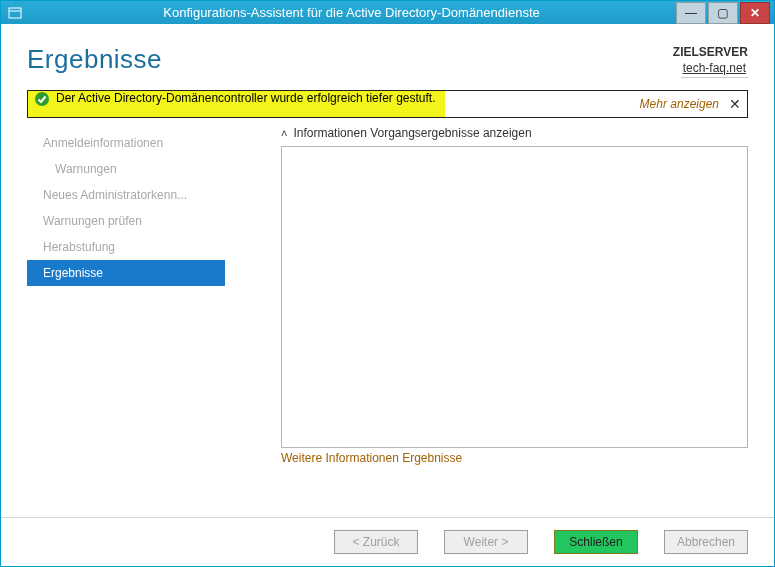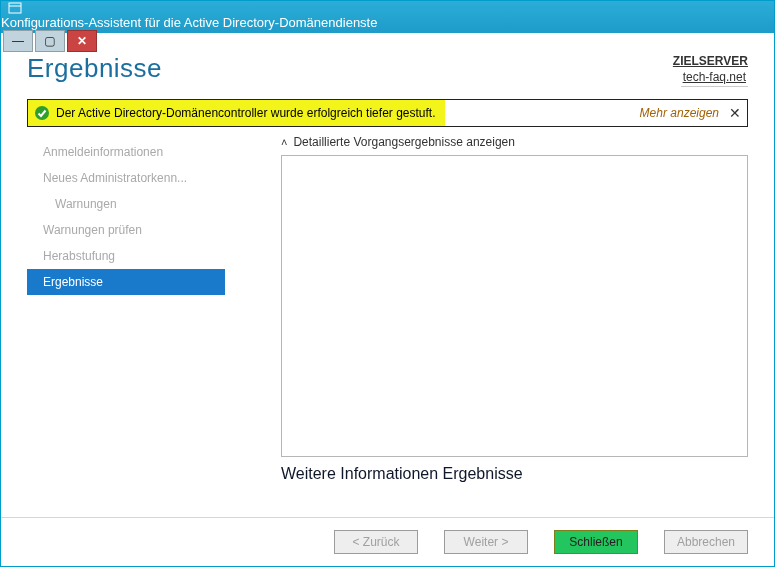--- a/index.html
+++ b/index.html
@@ -3,56 +3,56 @@
 <meta charset="utf-8">
 <style>
   * { box-sizing: border-box; }
   html, body { margin:0; padding:0; font-family: "Segoe UI", Tahoma, sans-serif; }
   body { width:775px; height:567px; background:#fff; }
 
   
   .wizard-window { width:775px; height:567px; border:1px solid #009ccc; background:#fff; position:relative; }
 
   
-  .titlebar { height:32px; background:linear-gradient(#2badd8,#1e9bc9); color:#fff; display:flex; align-items:flex-start; font-size:13px;flex-direction:column; }
+  .titlebar { height:23px; background:linear-gradient(#2badd8,#1e9bc9); color:#fff; display:flex; align-items:center; font-size:13px; }
   .titlebar .sysicon { width:28px; display:flex; align-items:center; justify-content:center; }
   .titlebar .title { flex:1; text-align:center; font-size:13px; padding-right:0; }
   .titlebar .caption-buttons { display:flex; height:22px; margin-right:4px; }
   .titlebar .cap-btn { width:30px; height:22px; display:flex; align-items:center; justify-content:center; margin-left:2px; font-size:12px; cursor:pointer; border:1px solid rgba(0,0,0,.25); }
   .cap-min   { background:#c1d4de; color:#222; }
   .cap-max   { background:#c1d4de; color:#222; }
   .cap-close { background:#c94442; color:#fff; font-weight:bold; }
 
   
   .header { display:flex; align-items:flex-start; justify-content:space-between; padding:20px 26px 6px 26px; }
   .header h1 { margin:0; font-weight:300; color:#1a6f9e; font-size:26px; letter-spacing:.5px; }
   .target { text-align:right; font-size:12px; color:#333; line-height:1.35; }
-  .target .lbl { font-weight:700;text-decoration:underline; }
+  .target .lbl { font-weight:700; }
   .target .val { border-bottom:1px solid #ccc; display:inline-block; padding:0 2px 1px 2px;text-decoration:underline; }
 
   
   .result-banner { margin:6px 26px 0 26px; border:1px solid #222; height:28px; display:flex; align-items:center; font-size:12px; position:relative; }
-  .result-banner .msg-wrap { display:flex; align-items:center; gap:6px; background:#f3f51a; padding:0 8px 0 6px; height:100%; border-right:1px solid transparent; }
+  .result-banner .msg-wrap { display:flex; gap:6px; background:#f3f51a; padding:0 8px 0 6px; height:100%; border-right:1px solid transparent; }
   .result-banner .ok-icon svg { display:block; }
   .result-banner .spacer { flex:1; }
   .result-banner .more { color:#a16207; padding:0 10px; cursor:pointer;font-style:italic; }
   .result-banner .close-x { width:18px; text-align:center; cursor:pointer; padding-right:8px; font-size:14px; color:#333; }
 
   
   .body { display:flex; padding:4px 26px 0 26px;gap:44px; }
   .nav { width:198px; padding-top:8px; }
   .nav-item { font-size:12px; color:#a9a9a9; padding:6px 10px 6px 16px; white-space:nowrap; overflow:hidden; text-overflow:ellipsis; }
   .nav-item.sub { padding-left:28px; }
   .nav-item.selected { background:#1979ca; color:#fff; }
 
   .content { flex:1; padding:4px 0 0 12px; }
   .expander { display:flex; align-items:center; gap:6px; font-size:12px; color:#333; margin-bottom:6px; cursor:pointer; }
   .expander .chev { font-size:11px; line-height:1; }
   .details-box { border:1px solid #b6b6b6; height:302px; background:#fff; }
-  .more-link { color:#0f172a; font-size:16px; margin-top:8px; cursor:pointer; display:inline-block; }
+  .more-link { color:#a16207; font-size:12px; margin-top:2px; cursor:pointer; display:inline-block; }
 
   
   .footer { position:absolute; left:0; right:0; bottom:0; border-top:1px solid #d6d6d6; padding:12px 26px; display:flex; justify-content:flex-end; gap:26px; background:#fff; }
   .btn { min-width:84px; height:24px; font-size:12px; border:1px solid #9c9c9c; background:#eee; color:#222; display:flex; align-items:center; justify-content:center; padding:0 10px; }
   .btn.disabled { color:#a0a0a0; cursor:default; }
   .btn.primary { background:#22c55e; border-color:#7c7c1a; }
 </style>
 </head>
 <body>
 
@@ -93,31 +93,31 @@
     </div>
     <div class="spacer"></div>
     <span class="more">Mehr anzeigen</span>
     <span class="close-x">✕</span>
   </div>
 
   <div class="body">
 
     <div class="nav">
       <div class="nav-item">Anmeldeinformationen</div>
+      <div class="nav-item sub">Warnungen</div>
       <div class="nav-item">Neues Administratorkenn...</div>
-      <div class="nav-item sub">Warnungen</div>
       <div class="nav-item">Warnungen prüfen</div>
       <div class="nav-item">Herabstufung</div>
       <div class="nav-item selected">Ergebnisse</div>
     </div>
 
     <div class="content">
       <div class="expander">
         <span class="chev">˄</span>
-        <span>Detaillierte Vorgangsergebnisse anzeigen</span>
+        <span>Informationen Vorgangsergebnisse anzeigen</span>
       </div>
       <div class="details-box"></div>
       <span class="more-link">Weitere Informationen Ergebnisse</span>
     </div>
   </div>
 
   <div class="footer">
     <div class="btn disabled">&lt; Zurück</div>
     <div class="btn disabled">Weiter &gt;</div>
     <div class="btn primary">Schließen</div>

